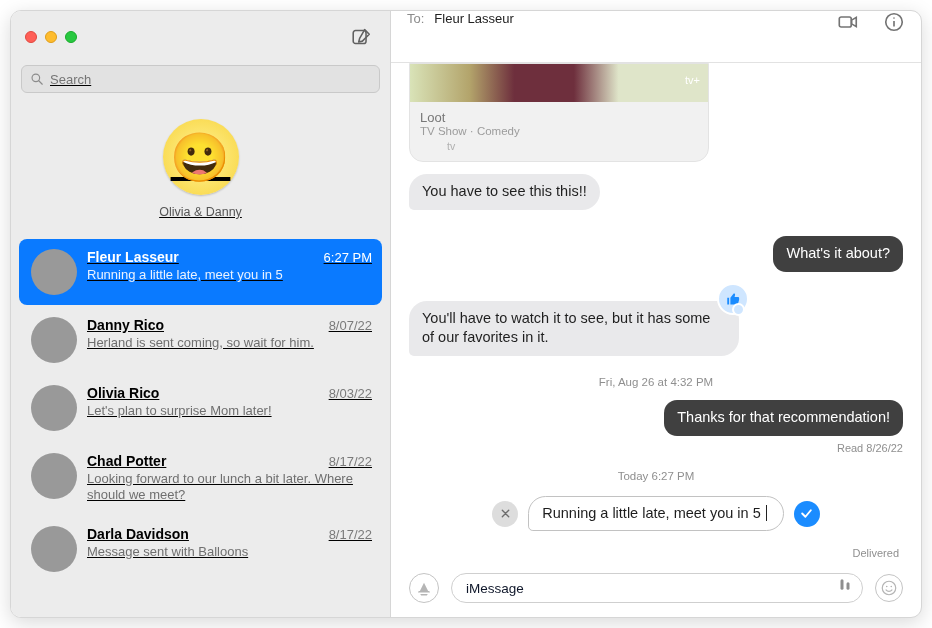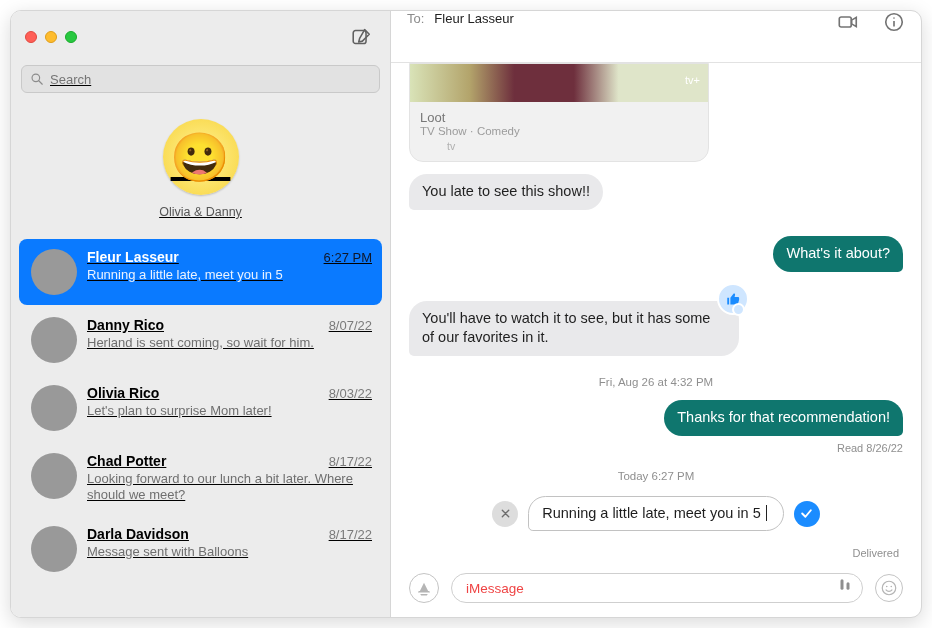--- a/index.html
+++ b/index.html
@@ -49,21 +49,21 @@
 }
 .conv.selected { background:#0a7aff; color:#fff; }
 .conv .avatar {
   width:46px; height:46px; border-radius:50%; flex:0 0 auto; background:#999;
   background-size:cover; background-position:center; display:flex; align-items:center; justify-content:center; font-size:26px;
 }
 .conv .body { flex:1; min-width:0; }
 .conv .row1 { display:flex; justify-content:space-between; align-items:baseline; }
 .conv .cname { font-weight:600; font-size:14px; }
 .conv .ctime { font-size:13px; color:#7a7a7a; }
-.conv.selected .ctime { color:#0f172a;margin-left:12px; }
+.conv.selected .ctime { color:#ffffff;margin-left:12px; }
 .conv .preview { font-size:13px; color:#6f6f6f; line-height:1.25; margin-top:2px; overflow:hidden; }
 .conv.selected .preview { color:#eaf2ff; }
 
 .av-orange{background:linear-gradient(#f6b27a,#e58241);}
 .av-gray{background:linear-gradient(#cfcfcf,#9e9e9e);}
 .av-pink{background:linear-gradient(#f7b0d6,#e96bb1);}
 .av-brown{background:linear-gradient(#c69a7b,#8d6343);}
 .av-red{background:linear-gradient(#f09a8a,#d35a44);}
 
 
@@ -91,21 +91,21 @@
 }
 .card .meta { padding:8px 10px 10px 10px; }
 .card .title { color:#777; font-size:13px; }
 .card .sub { color:#9c9c9c; font-size:11.5px; }
 .card .src { color:#b0b0b0; font-size:10.5px; margin-top:3px; display:flex; align-items:center; gap:2px;padding-left:27px;}
 .bubble {
   max-width:430px; padding:8px 13px 9px 13px; border-radius:18px; font-size:14.5px;
   line-height:1.3; margin:4px 0; position:relative;
 }
 .in  { background:#e9e9eb; color:#1f1f1f; align-self:flex-start; border-bottom-left-radius:5px; }
-.out { background:#0f766e; color:#fff; align-self:flex-end; border-bottom-right-radius:5px; }
+.out { background:#404040; color:#fff; align-self:flex-end; border-bottom-right-radius:5px;border-radius:13px; }
 .tapback {
   position:absolute; top:-18px; right:-10px; width:32px; height:32px; border-radius:50%;
   background:#cfe6ff; display:flex; align-items:center; justify-content:center; color:#1b8cff;
   border:2px solid #fff; font-size:15px;
 }
 .tapback:after{content:"";position:absolute;right:2px;bottom:-3px;width:9px;height:9px;border-radius:50%;background:#cfe6ff;border:2px solid #fff;}
 .timestamp { font-size:11.5px; color:#8f8f8f; text-align:center; margin:16px 0 8px 0; }
 .readstatus { font-size:11px; color:#8f8f8f; align-self:flex-end; margin-top:2px; }
 
 .lastrow { display:flex; align-items:center; gap:10px; margin-top:6px; }
@@ -127,21 +127,21 @@
   height:48px; display:flex; align-items:center; gap:12px; padding:0 18px 10px 18px;
 }
 .inputbar .apps {
   width:30px; height:30px; border-radius:50%; border:1.3px solid #c4c4c4; color:#b5b5b5;
   display:flex; align-items:center; justify-content:center; font-size:18px;
 }
 .msgfield {
   flex:1; height:30px; border:1.2px solid #cfcfcf; border-radius:15px;
   display:flex; align-items:center; padding:0 8px 0 14px; gap:8px;
 }
-.msgfield .ph { flex:1; font-size:13.5px; color:#ef4444; }
+.msgfield .ph { flex:1; font-size:13.5px; color:#0f172a; }
 .mic svg { width:18px; height:18px; fill:#8f8f8f; }
 .emoji {
   width:28px; height:28px; border-radius:50%; border:1.3px solid #c4c4c4;
   display:flex; align-items:center; justify-content:center; color:#b5b5b5;
 }
 </style>
 </head>
 <body>
 
 <div class="window">
@@ -262,21 +262,21 @@
         </div>
         <div class="meta">
           <div class="title">Loot</div>
           <div class="sub">TV Show · Comedy</div>
           <div class="src"> 
               <span>tv</span>
             </div>
         </div>
       </div>
 
-      <div class="bubble in">You late to see this show!!</div>
+      <div class="bubble in">You have to see this this!!</div>
       <div style="height:18px"></div>
       <div class="bubble out">What's it about?</div>
       <div style="height:22px"></div>
       <div class="bubble in" style="max-width:330px">
         <span class="tapback">
           <svg width="15" height="15" viewBox="0 0 24 24">
               <path fill="#1b8cff" d="M2 20h3V9H2v11zm19-10c0-1.1-.9-2-2-2h-5.3l.8-3.8c.1-.5-.1-1-.4-1.3-.6-.6-1.6-.6-2.1 0L7 9v11h10.3c.9 0 1.6-.6 1.9-1.4l1.7-6c.1-.2.1-.4.1-.6z"></path>
             </svg>
         </span>
         <span>You'll have to watch it to see, but it has some of our favorites in it.</span>

